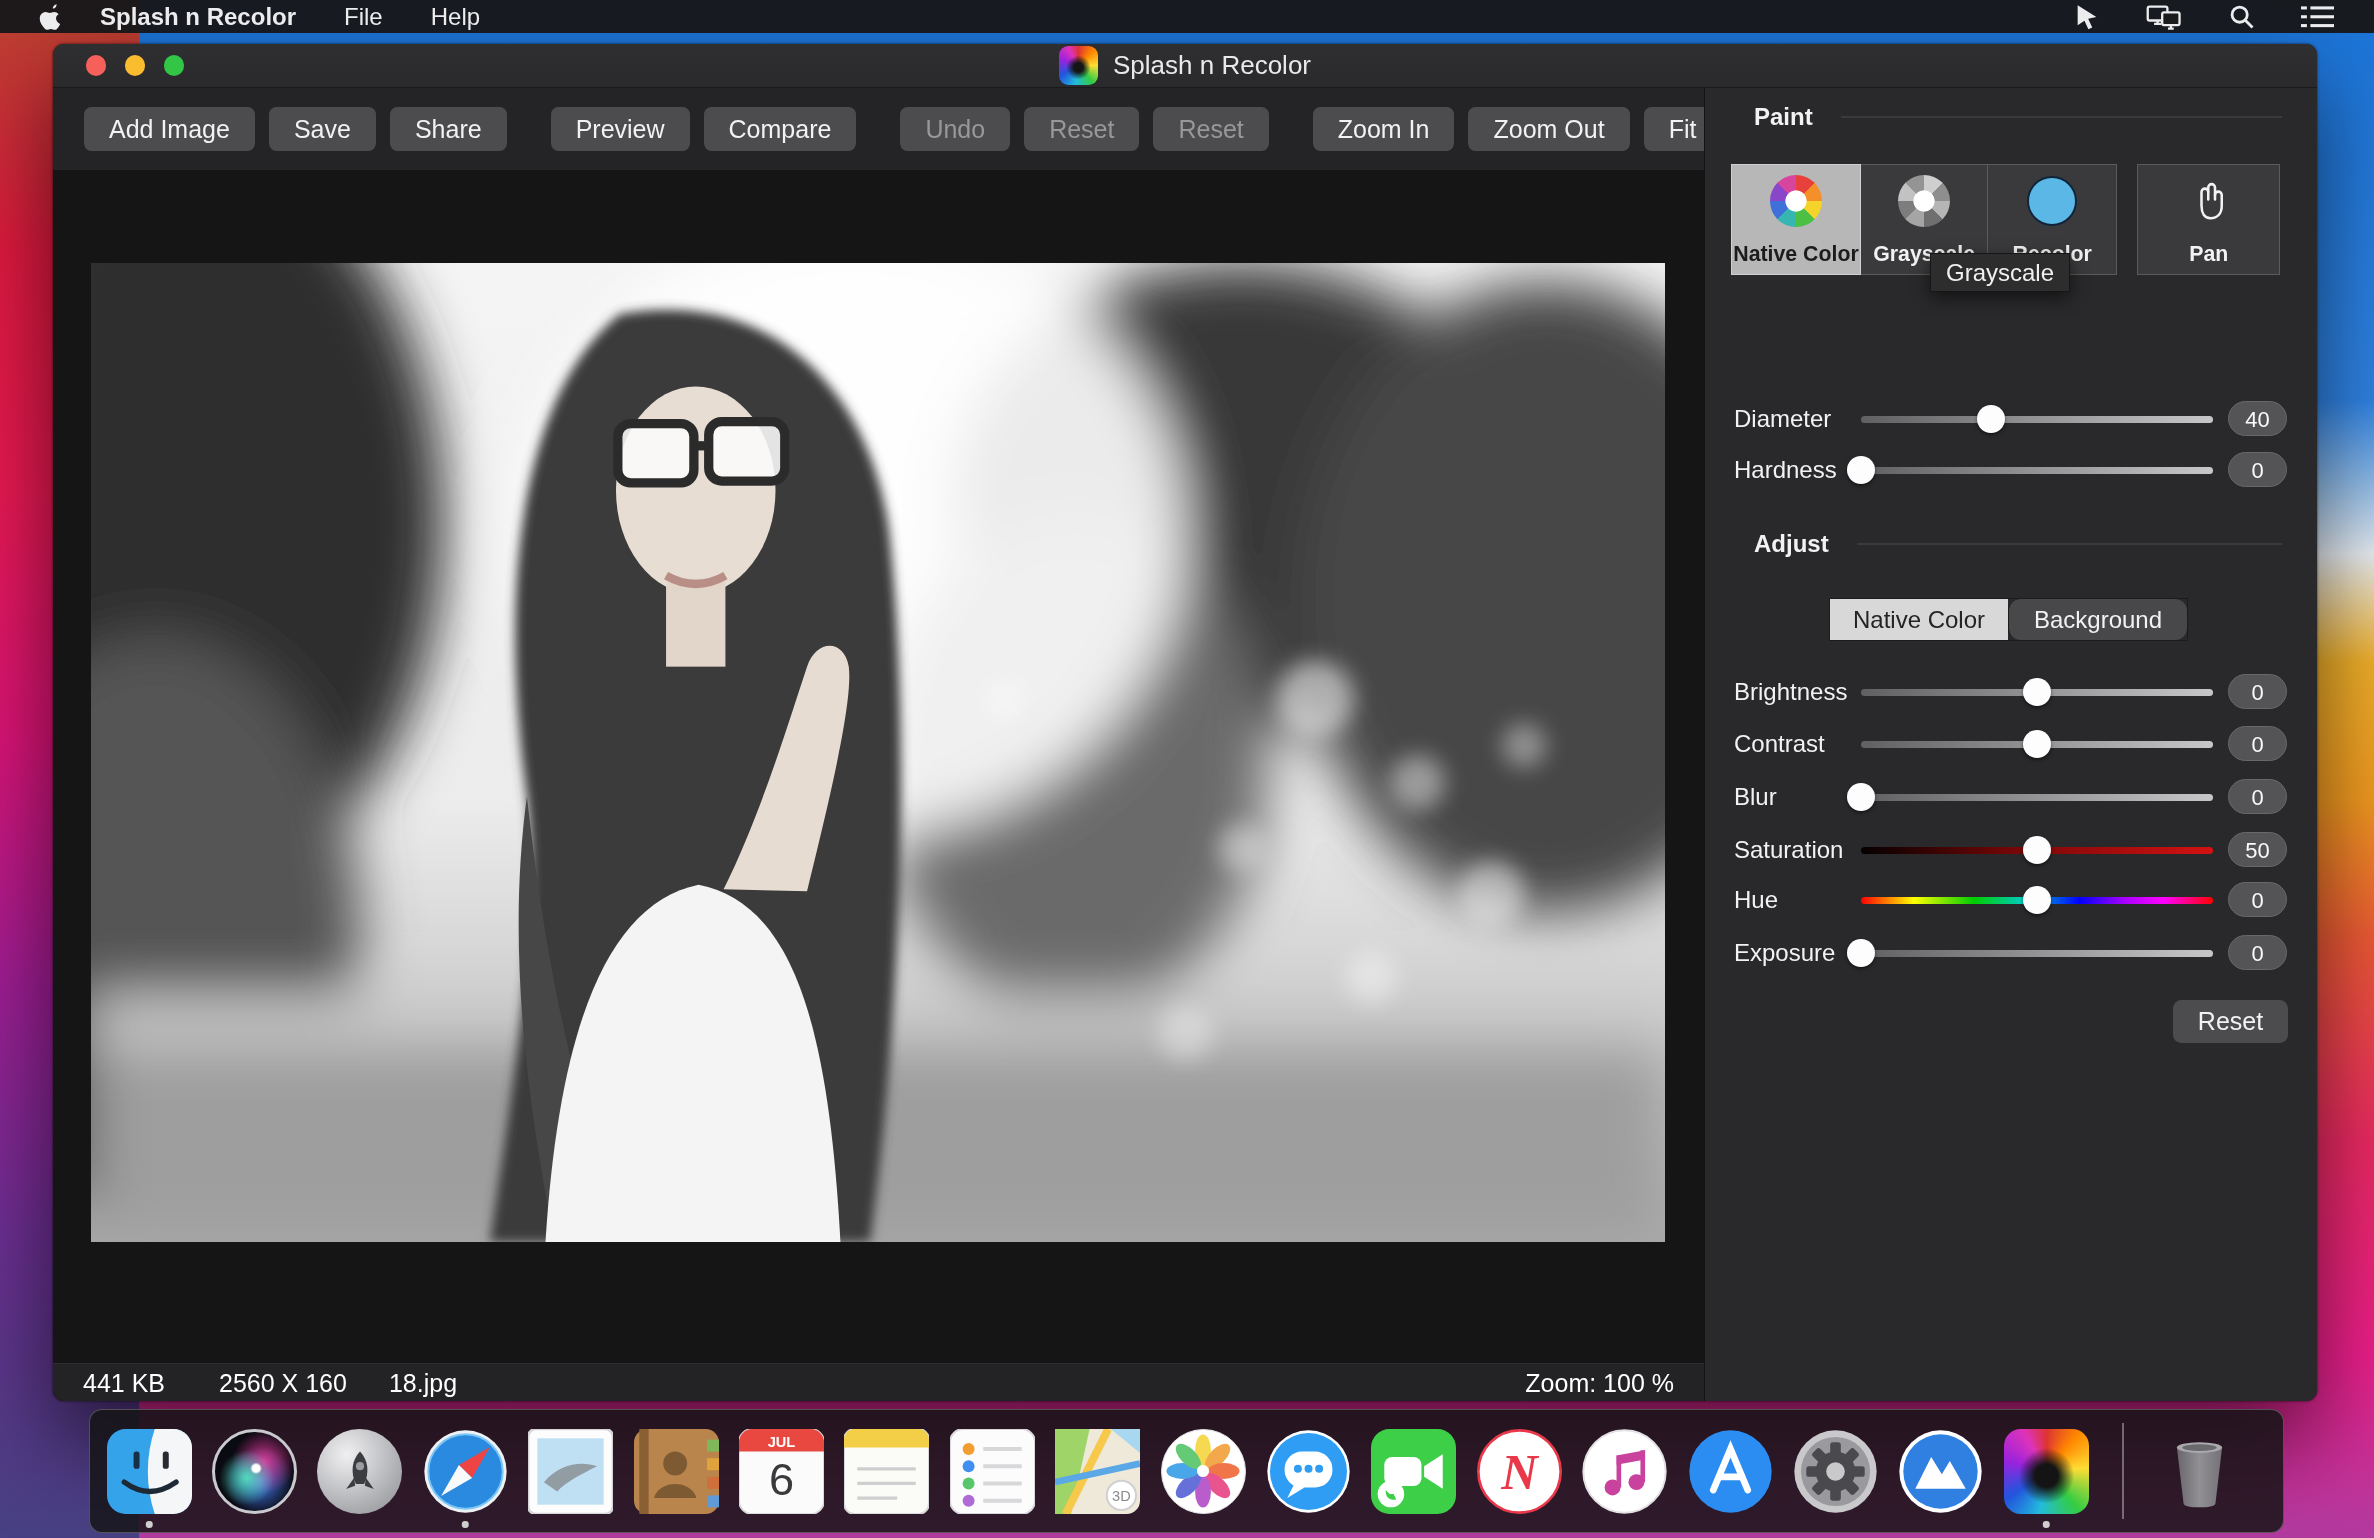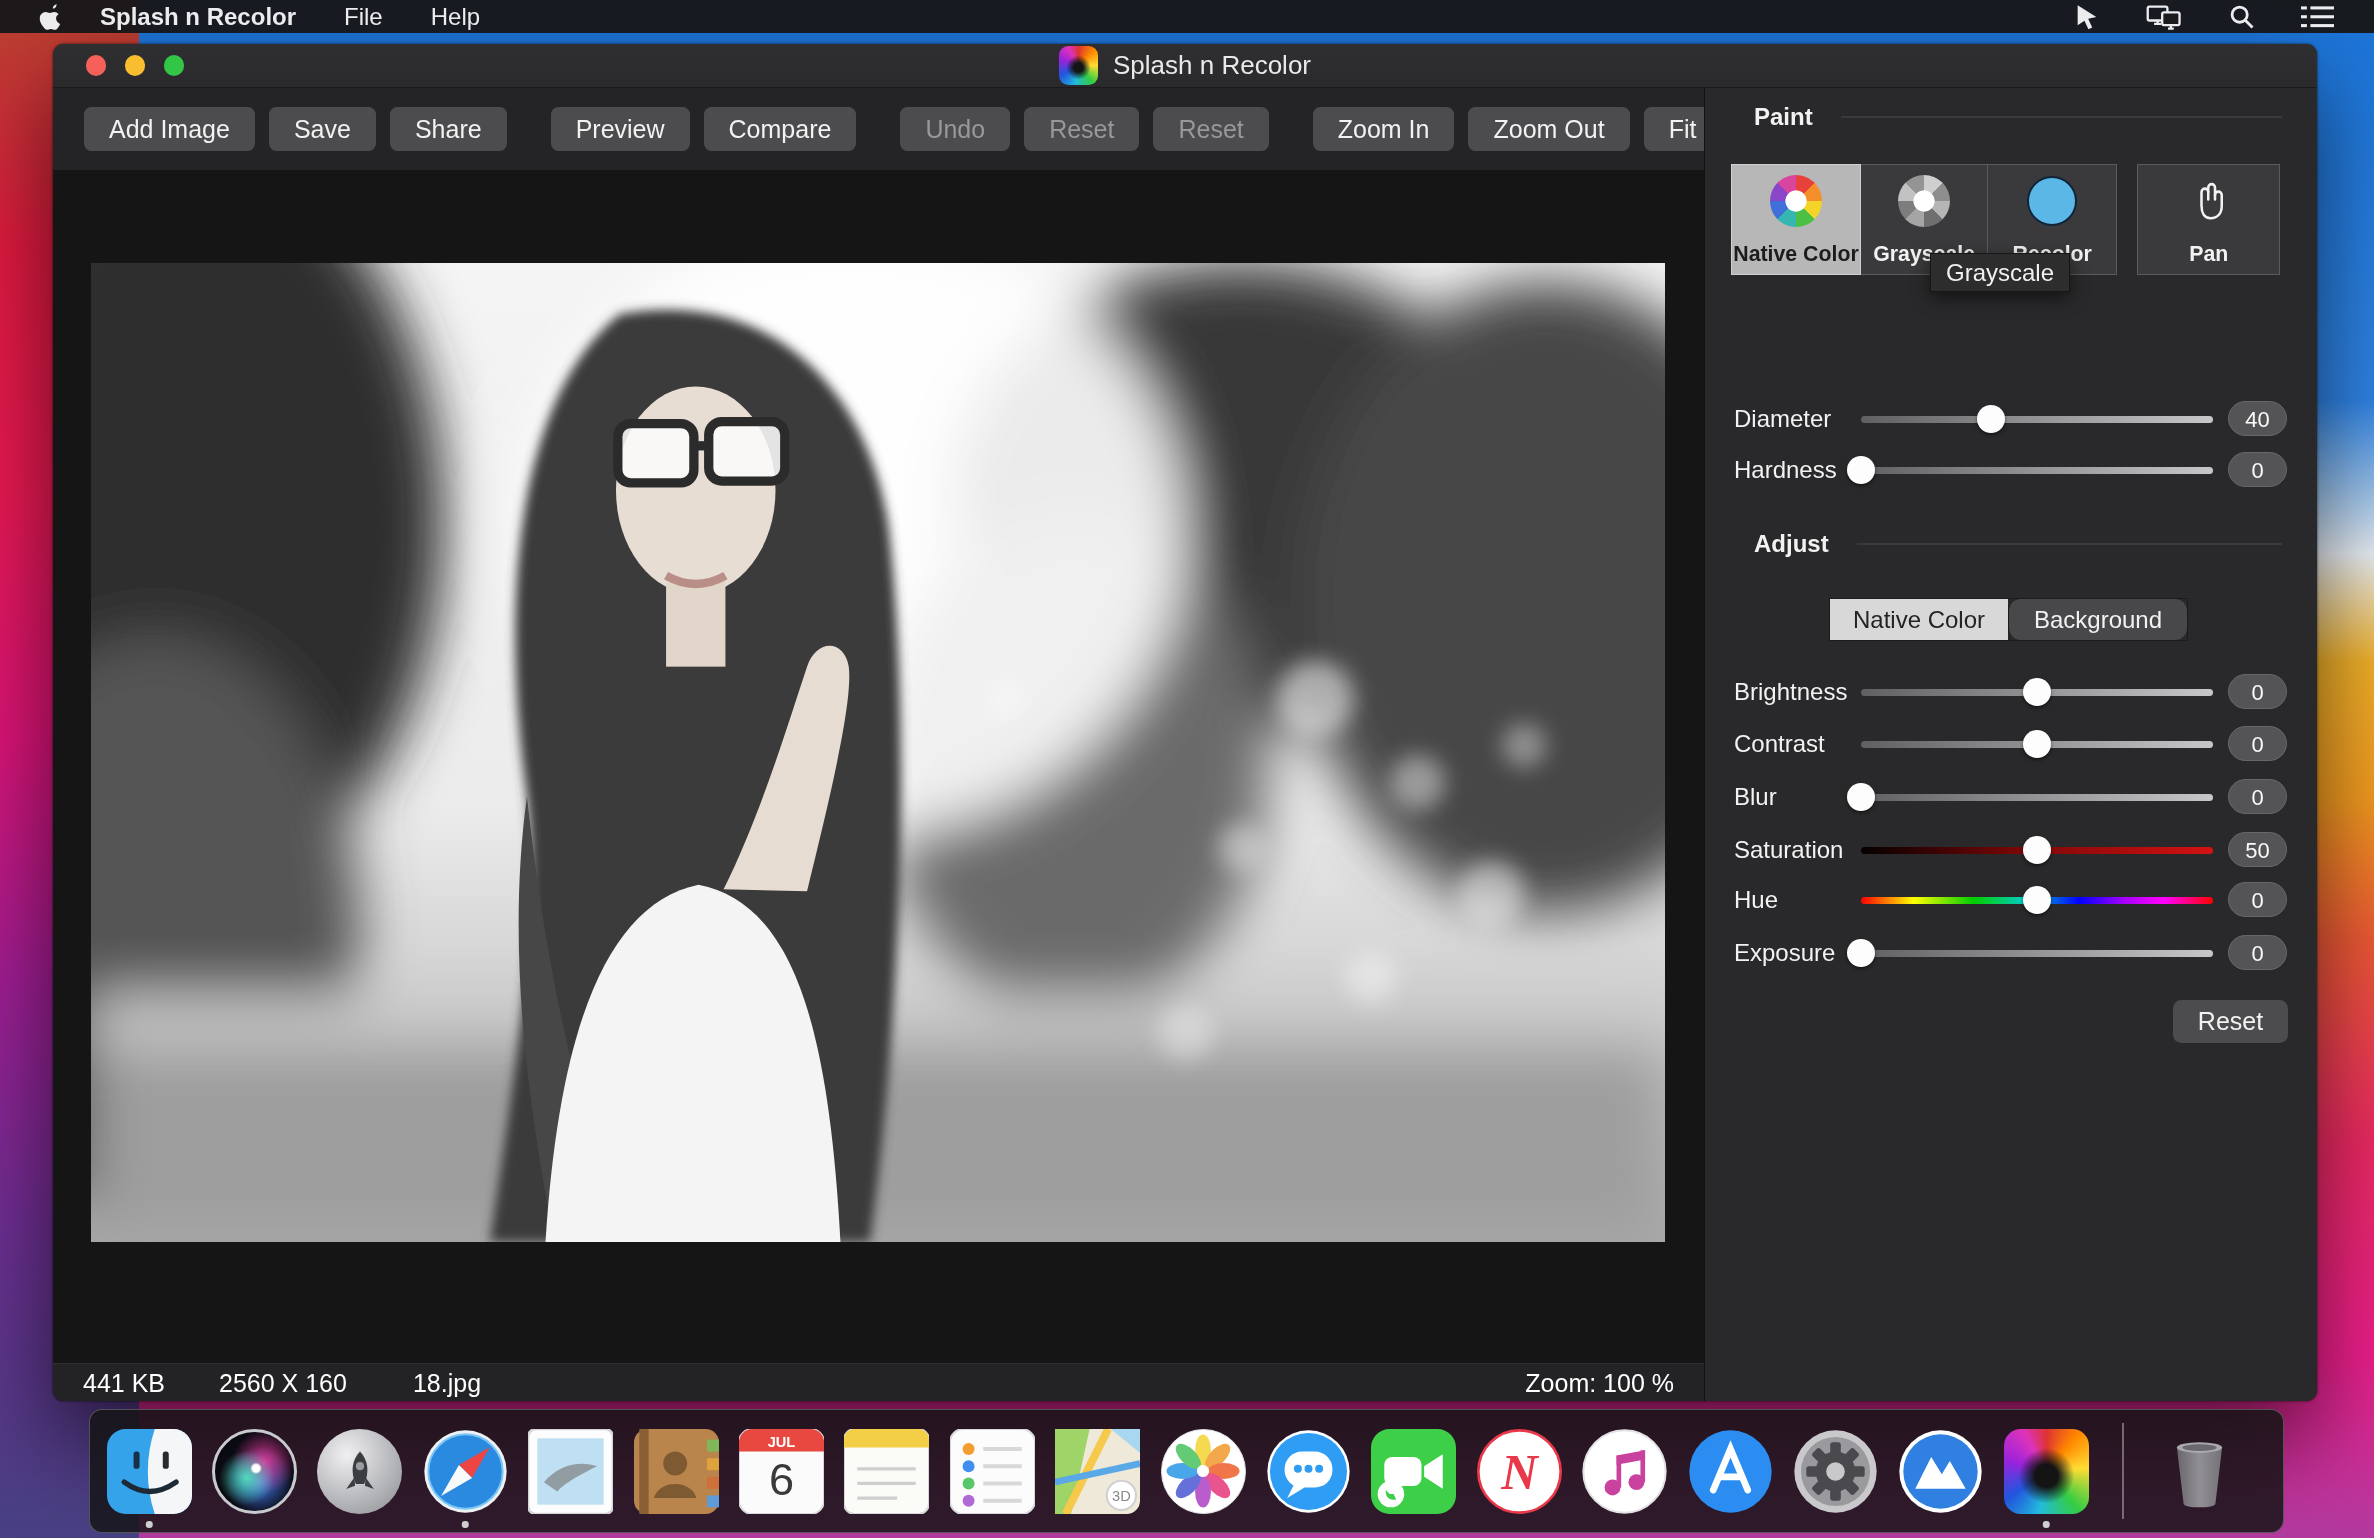--- a/index.html
+++ b/index.html
@@ -39,21 +39,21 @@
   .toolbar{height:82px;display:flex;align-items:center;padding-left:31px;background:#242426;gap:14px;}
   .tbtn{height:44px;padding:0 25px;font-size:25px;color:#f2f2f3;background:#4c4c4e;border:none;
     border-radius:7.4px;white-space:nowrap;display:flex;align-items:center;}
   .tbtn.disabled{color:#98989a;}
   .sp{width:16px;flex:none;}
   .canvas{flex:1;position:relative;background:#151516;}
   .photo{position:absolute;left:38px;top:93px;width:1574px;height:979px;background:#dcdcdc;overflow:hidden;}
   .photo svg{display:block;}
   .statusbar{height:38px;background:#232325;border-top:0.9px solid #2e2e30;display:flex;align-items:center;
     font-size:25px;color:#ffffff;padding:0 30px;}
-  .statusbar .dim{margin-left:54px}.statusbar .fname{margin-left:66px}
+  .statusbar .dim{margin-left:54px}.statusbar .fname{margin-left:42px}
   .statusbar .zoom{margin-left:auto;}
   
   .sidebar{width:612px;background:#29292b;border-left:0.9px solid #141415;position:relative;color:#f2f2f3;}
   .shdr{position:absolute;left:29px;right:35px;display:flex;align-items:center;margin-left:20px;}
   .shdr .t{font-size:24px;font-weight:bold;}
   .shdr .line{flex:1;height:1.9px;background:#3a3a3c;margin-left:28px;}
   .hdr-paint{top:15px}.hdr-brush{top:250px}.hdr-adjust{top:442px}
   .tools{position:absolute;left:26px;top:76px;display:flex;}
   .tool{width:130px;height:111px;background:#3a3a3c;border:1.9px solid #5b5b5d;margin-right:-1.9px;
     display:flex;flex-direction:column;align-items:center;justify-content:space-between;

